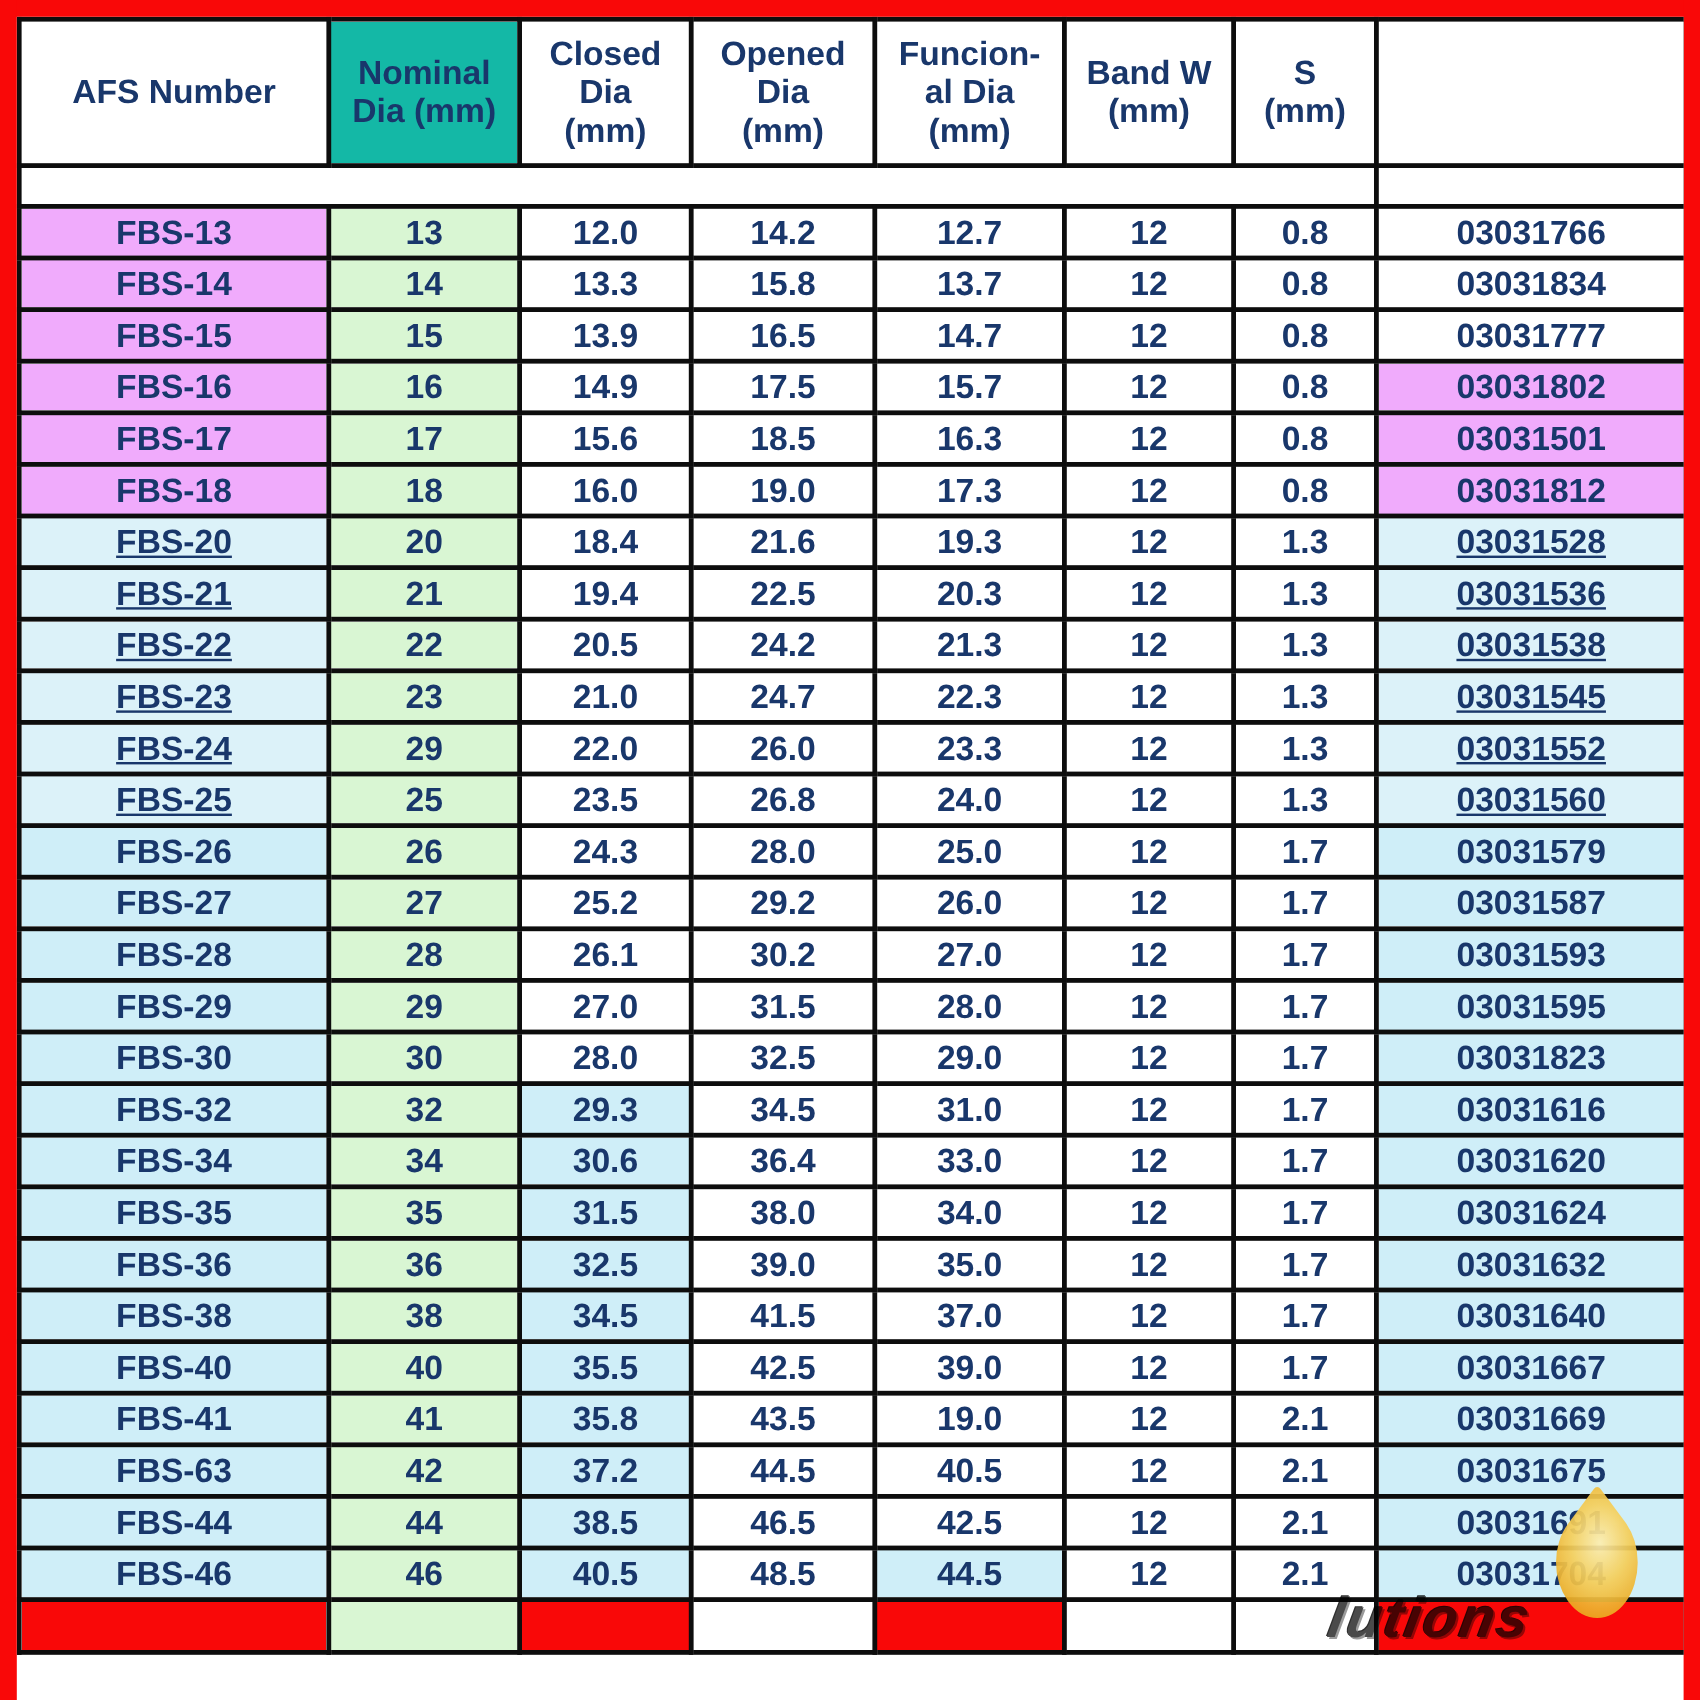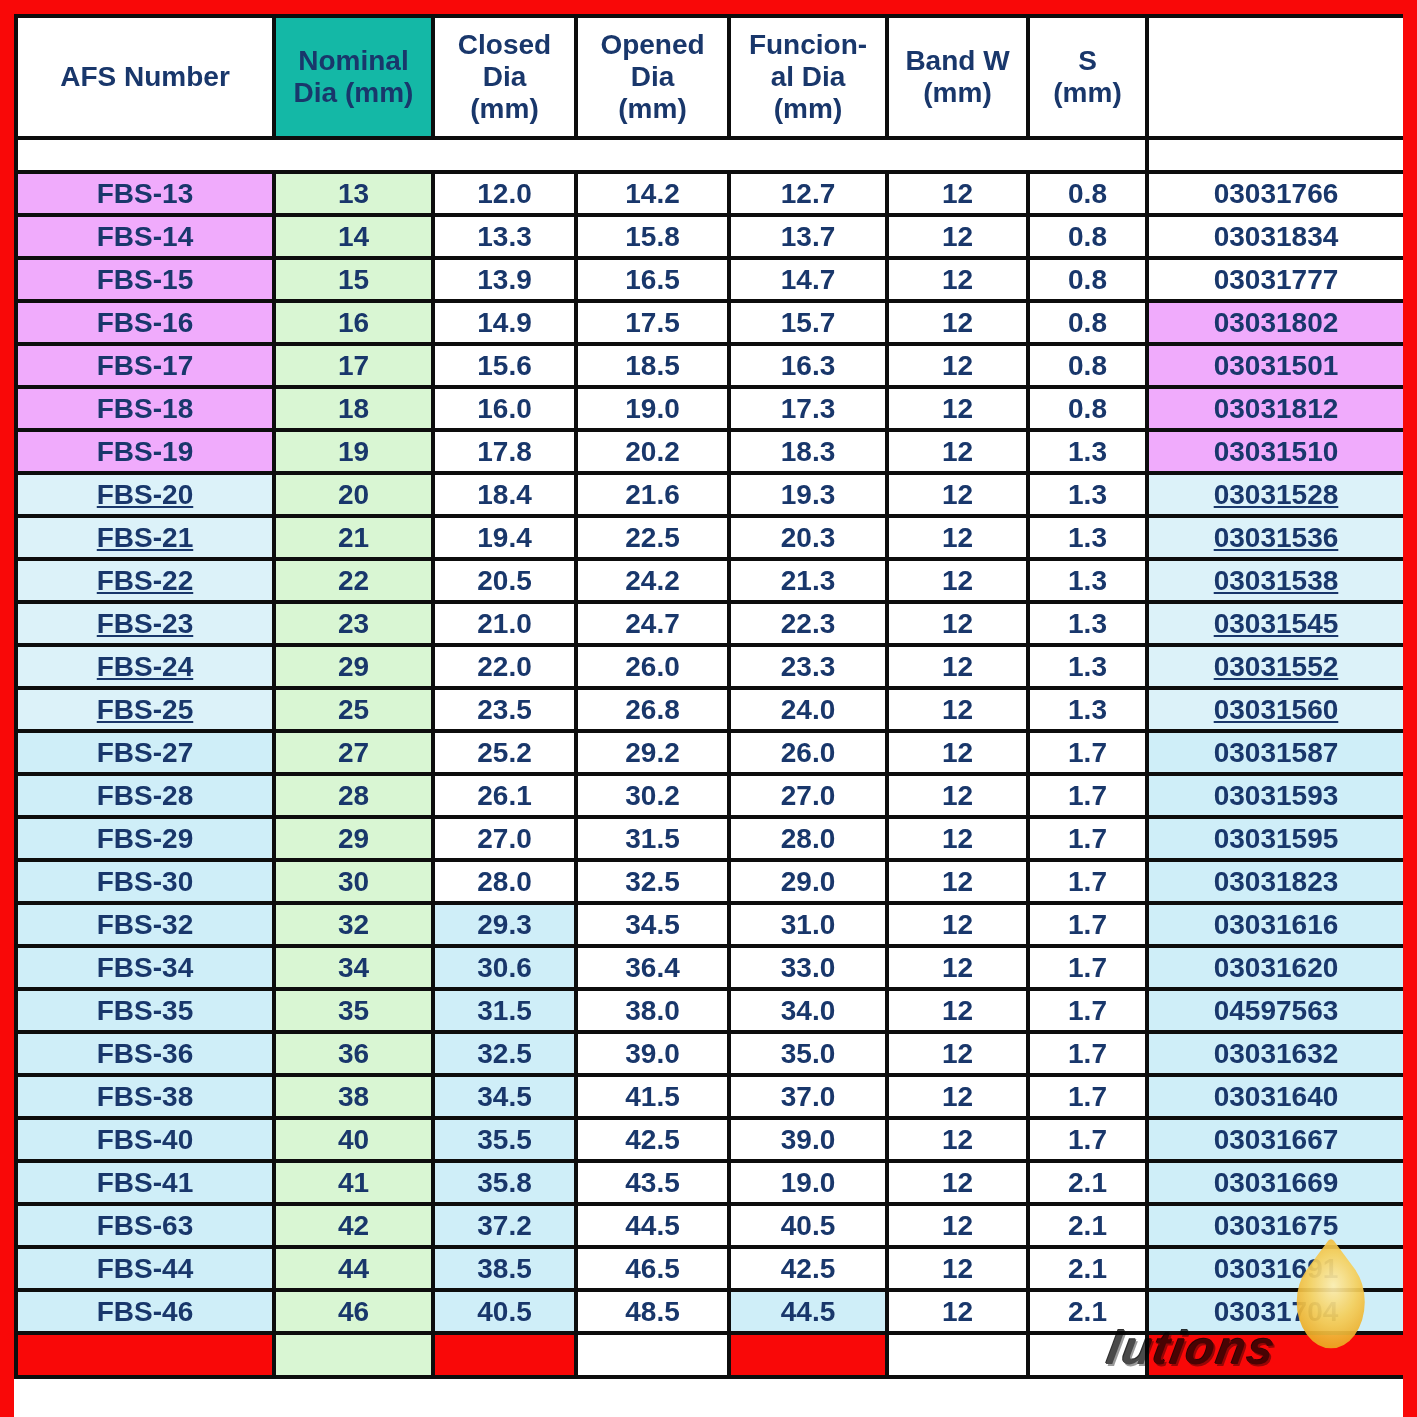--- a/index.html
+++ b/index.html
@@ -136,30 +136,20 @@
           <td class="bg-c1">FBS-18</td>
           <td class="bg-g">18</td>
           <td class="bg-w">16.0</td>
           <td class="bg-w">19.0</td>
           <td class="bg-w">17.3</td>
           <td class="bg-w">12</td>
           <td class="bg-w">0.8</td>
           <td class="bg-c1">03031812</td>
         </tr>
         <tr>
-          <td class="bg-c1">FBS-19</td>
-          <td class="bg-g">19</td>
-          <td class="bg-w">17.8</td>
-          <td class="bg-w">20.2</td>
-          <td class="bg-w">18.3</td>
-          <td class="bg-w">12</td>
-          <td class="bg-w">1.3</td>
-          <td class="bg-c1">03031510</td>
-        </tr>
-        <tr>
           <td class="bg-c2">FBS-20</td>
           <td class="bg-g">20</td>
           <td class="bg-w">18.4</td>
           <td class="bg-w">21.6</td>
           <td class="bg-w">19.3</td>
           <td class="bg-w">12</td>
           <td class="bg-w">1.3</td>
           <td class="bg-c2">03031528</td>
         </tr>
         <tr>
@@ -206,20 +196,30 @@
           <td class="bg-c2">FBS-25</td>
           <td class="bg-g">25</td>
           <td class="bg-w">23.5</td>
           <td class="bg-w">26.8</td>
           <td class="bg-w">24.0</td>
           <td class="bg-w">12</td>
           <td class="bg-w">1.3</td>
           <td class="bg-c2">03031560</td>
         </tr>
         <tr>
+          <td class="bg-c3">FBS-26</td>
+          <td class="bg-g">26</td>
+          <td class="bg-w">24.3</td>
+          <td class="bg-w">28.0</td>
+          <td class="bg-w">25.0</td>
+          <td class="bg-w">12</td>
+          <td class="bg-w">1.7</td>
+          <td class="bg-c3">03031579</td>
+        </tr>
+        <tr>
           <td class="bg-c3">FBS-27</td>
           <td class="bg-g">27</td>
           <td class="bg-w">25.2</td>
           <td class="bg-w">29.2</td>
           <td class="bg-w">26.0</td>
           <td class="bg-w">12</td>
           <td class="bg-w">1.7</td>
           <td class="bg-c3">03031587</td>
         </tr>
         <tr>
@@ -273,21 +273,21 @@
           <td class="bg-c3">03031620</td>
         </tr>
         <tr>
           <td class="bg-c3">FBS-35</td>
           <td class="bg-g">35</td>
           <td class="bg-c3">31.5</td>
           <td class="bg-w">38.0</td>
           <td class="bg-w">34.0</td>
           <td class="bg-w">12</td>
           <td class="bg-w">1.7</td>
-          <td class="bg-c3">04597563</td>
+          <td class="bg-c3">03031624</td>
         </tr>
         <tr>
           <td class="bg-c3">FBS-36</td>
           <td class="bg-g">36</td>
           <td class="bg-c3">32.5</td>
           <td class="bg-w">39.0</td>
           <td class="bg-w">35.0</td>
           <td class="bg-w">12</td>
           <td class="bg-w">1.7</td>
           <td class="bg-c3">03031632</td>

